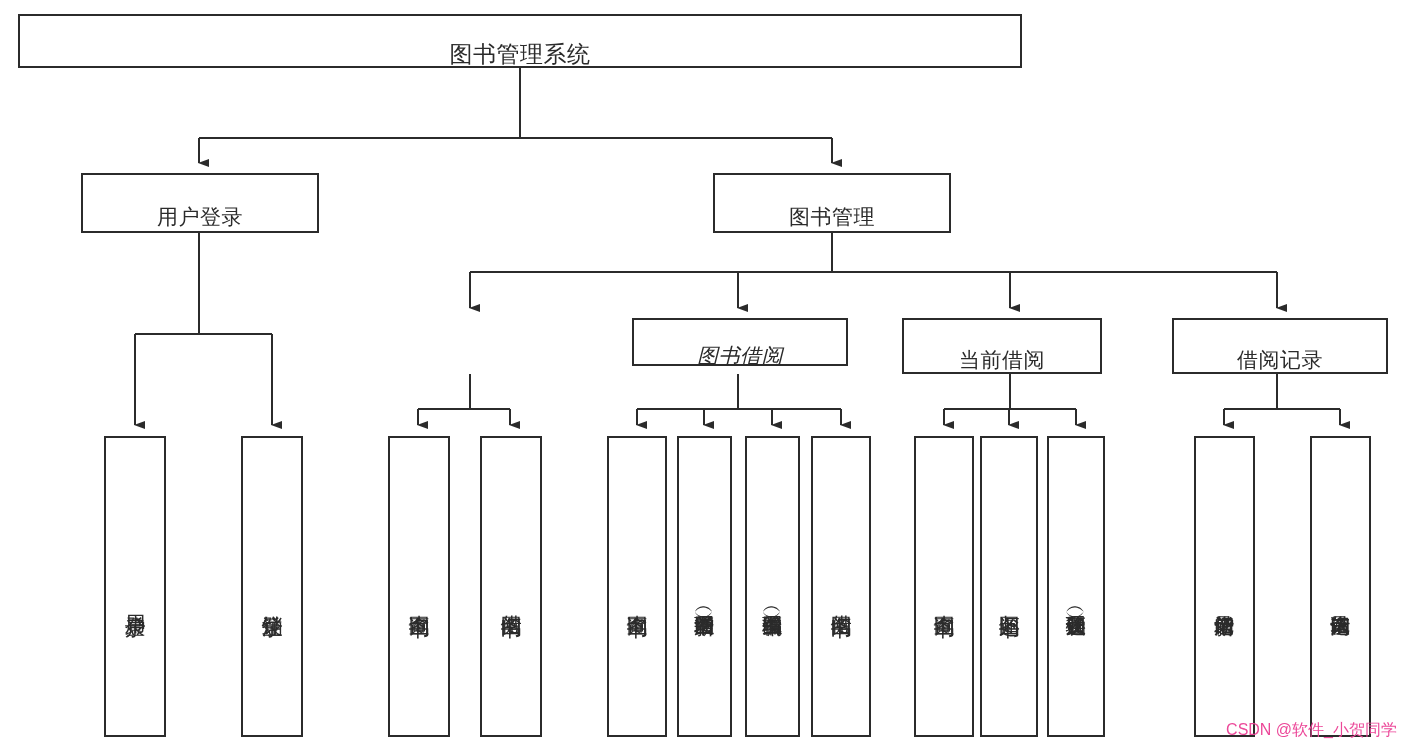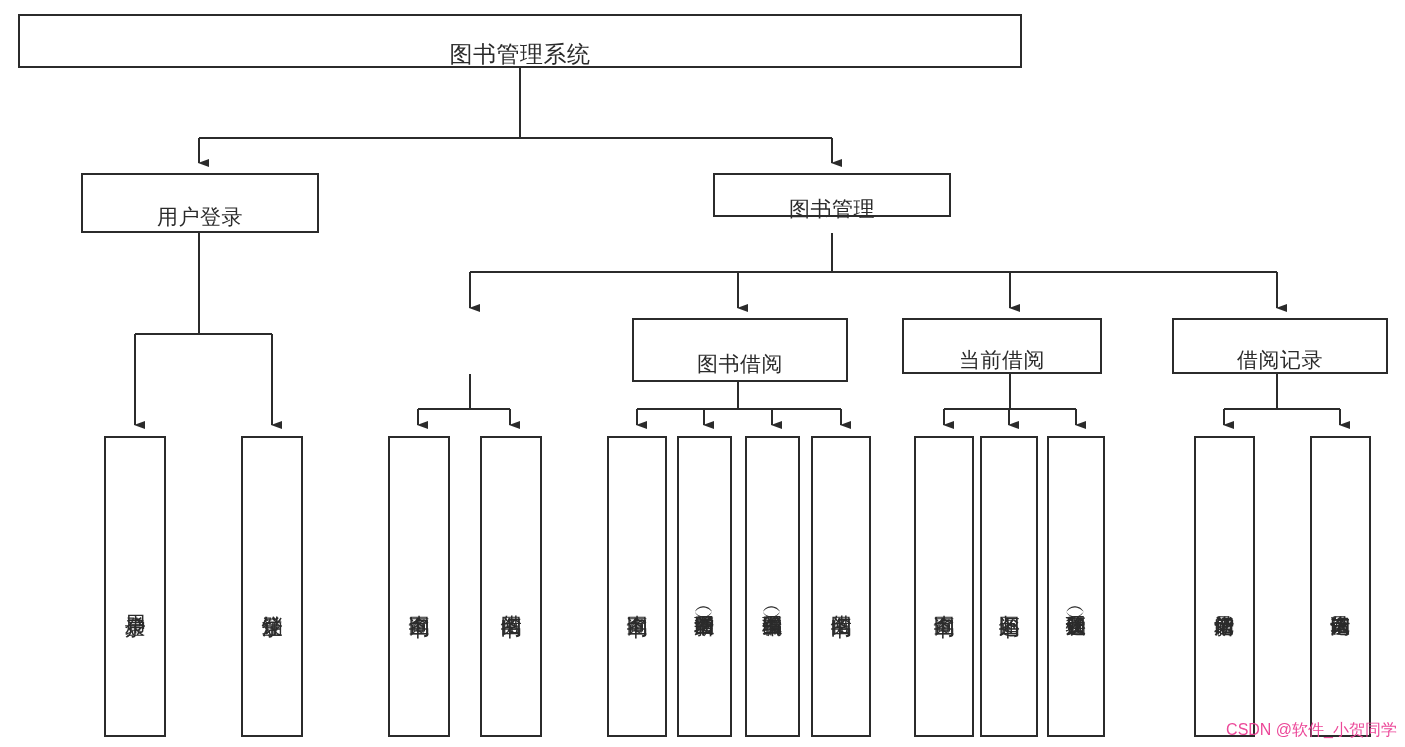--- a/index.html
+++ b/index.html
@@ -128,25 +128,25 @@
     </g>
   </svg>
 
   <div class="node node-root" style="left:18px; top:14px; width:1004px; height:54px;">
     <span class="label">图书管理系统</span>
   </div>
 
   <div class="node node-l1" style="left:81px; top:173px; width:238px; height:60px;">
     <span class="label">用户登录</span>
   </div>
-  <div class="node node-l1" style="left:713px; top:173px; width:238px; height:44px;">
+  <div class="node node-l1" style="left:713px; top:173px; width:238px; height:60px;">
     <span class="label">图书管理</span>
   </div>
 
-  <div class="node node-l2" style="left:632px; top:318px; width:216px; height:64px;">
+  <div class="node node-l2" style="left:632px; top:318px; width:216px; height:48px;font-style:italic;">
     <span class="label">图书借阅</span>
   </div>
   <div class="node node-l2" style="left:902px; top:318px; width:200px; height:56px;">
     <span class="label">当前借阅</span>
   </div>
   <div class="node node-l2" style="left:1172px; top:318px; width:216px; height:56px;">
     <span class="label">借阅记录</span>
   </div>
 
   <div class="node node-leaf" style="left:104px; top:436px; width:62px; height:301px;">

